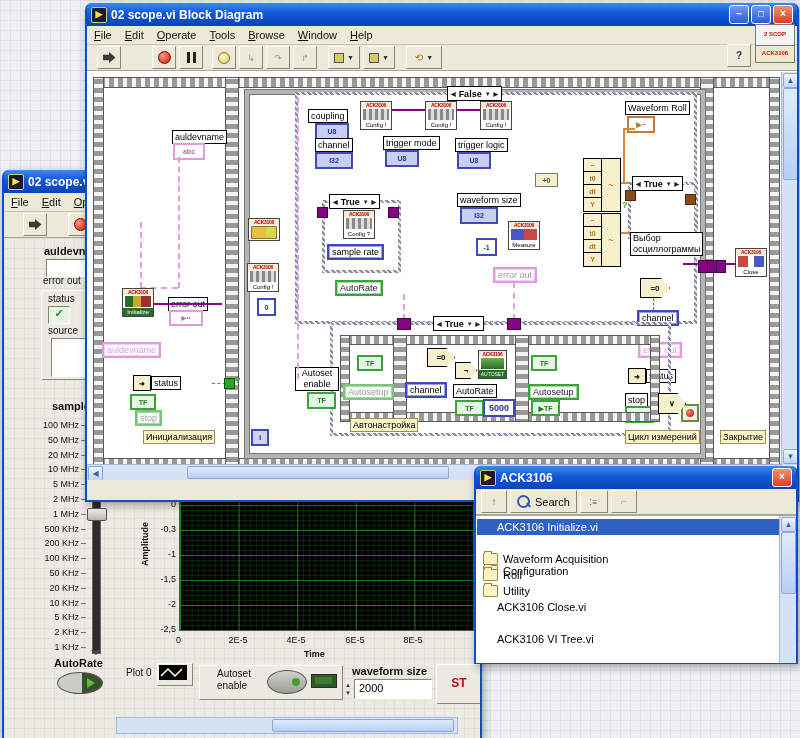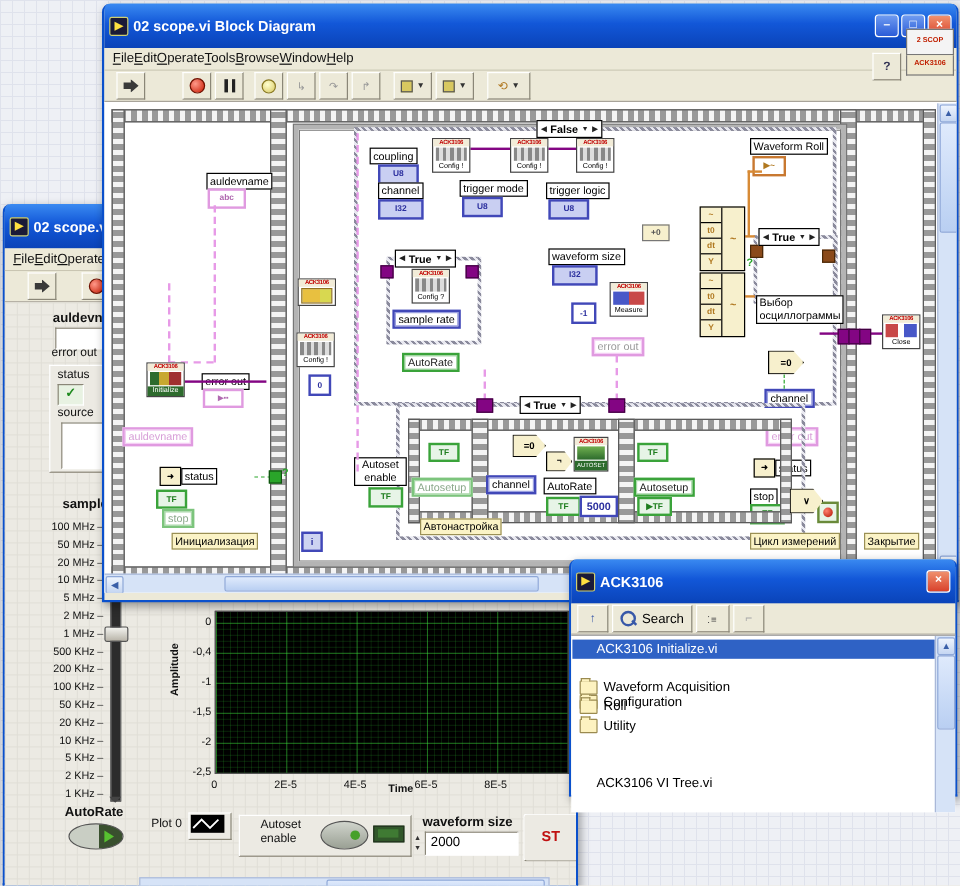--- a/index.html
+++ b/index.html
@@ -5,33 +5,33 @@
   html,body{margin:0;padding:0;}
   body{width:800px;height:738px;overflow:hidden;position:relative;
        font-family:"Liberation Sans",sans-serif;
        background-color:#eef0f5;
        background-image:linear-gradient(#dfe2ec 1px,transparent 1px),linear-gradient(90deg,#dfe2ec 1px,transparent 1px);
        background-size:10px 10px;}
   .abs{position:absolute;}
   
   .win{position:absolute;background:#ece9d8;border:2px solid #0a50cc;border-top:0;
        border-radius:7px 7px 0 0;box-shadow:2px 3px 8px rgba(0,0,0,.35);}
-  .tbar{height:37px;background:linear-gradient(#3a8af1,#1257d8 45%,#0a43b8);
+  .tbar{height:23px;background:linear-gradient(#3a8af1,#1257d8 45%,#0a43b8);
         border-radius:5px 5px 0 0;display:flex;align-items:center;gap:4px;padding:0 4px;
         color:#fff;font-weight:bold;font-size:12px;white-space:nowrap;}
   .lvicon{width:14px;height:14px;background:#1a1a38;border:1px solid #cfcf70;border-radius:2px;
           color:#ffe040;font-size:9px;line-height:13px;text-align:center;flex:0 0 auto;}
   .lvicon::before{content:"▶";}
   .tbtns{margin-left:auto;display:flex;gap:2px;}
   .tbtn{width:18px;height:17px;border-radius:3px;border:1px solid #fff;
         background:linear-gradient(#6f9bf0,#2a5cd8);color:#fff;font-size:10px;line-height:15px;
         text-align:center;font-weight:bold;}
   .tbtn.close{background:linear-gradient(#f0926f,#d8402a);}
   .menubar{height:18px;background:#ece9d8;border-bottom:1px solid #c9c5b2;display:flex;
-           align-items:center;padding:0 7px;font-size:11px;color:#111;}
+           gap:13px;align-items:center;padding:0 7px;font-size:11px;color:#111;}
   .menubar span{display:inline-block;}
   .menubar span::first-letter{text-decoration:underline;}
   .toolbar{height:25px;background:#ece9d8;border-bottom:1px solid #a8a49a;display:flex;
            align-items:center;gap:3px;padding:0 5px;}
   .tb{height:21px;min-width:22px;background:#ece9d8;border:1px solid;border-color:#fff #8a8677 #8a8677 #fff;
       display:flex;align-items:center;justify-content:center;font-size:10px;}
   .runarr{width:13px;height:11px;background:#3a3a3a;
           clip-path:polygon(0 25%,50% 25%,50% 0,100% 50%,50% 100%,50% 75%,0 75%);}
   .abortdot{width:11px;height:11px;border-radius:50%;background:radial-gradient(circle at 35% 35%,#ff9a8a,#c81800);border:1px solid #701000;}
   .pausebars{width:9px;height:11px;background:linear-gradient(90deg,#222 0 3px,transparent 3px 6px,#222 6px 9px);}
@@ -186,32 +186,32 @@
     <div class="tickrow" style="left:28px;top:404px;">1 KHz</div>
     <div class="abs" style="left:83px;top:270px;width:18px;height:11px;background:linear-gradient(#f2f2ee,#b8b4a8);border:1px solid #555;border-radius:2px;"></div>
     <div class="abs" style="left:87px;top:412px;width:0;height:0;border:5px solid transparent;border-top-color:#444;"></div>
     <div class="blbl" style="left:50px;top:419px;">AutoRate</div>
     <div class="abs" style="left:53px;top:434px;width:44px;height:20px;border-radius:50%;border:1px solid #555;background:linear-gradient(90deg,#c9cec4 55%,#39502e 55%);">
       <span class="abs" style="left:29px;top:5px;width:0;height:0;border:5px solid transparent;border-left:8px solid #57c030;"></span>
     </div>
 
     <div class="axis" style="left:136px;top:264px;width:14px;height:64px;writing-mode:vertical-rl;transform:rotate(180deg);font-weight:bold;">Amplitude</div>
     <div class="axis" style="left:148px;top:261px;width:24px;text-align:right;">0</div>
-    <div class="axis" style="left:148px;top:286px;width:24px;text-align:right;">-0,4</div>
+    <div class="axis" style="left:148px;top:286px;width:24px;text-align:right;">-0,3</div>
     <div class="axis" style="left:148px;top:311px;width:24px;text-align:right;">-1</div>
     <div class="axis" style="left:148px;top:336px;width:24px;text-align:right;">-1,5</div>
     <div class="axis" style="left:148px;top:361px;width:24px;text-align:right;">-2</div>
     <div class="axis" style="left:148px;top:386px;width:24px;text-align:right;">-2,5</div>
     <div class="graph" style="left:175px;top:257px;width:293px;height:134px;"></div>
     <div class="axis" style="left:172px;top:397px;">0</div>
     <div class="axis" style="left:214px;top:397px;width:40px;text-align:center;">2E-5</div>
     <div class="axis" style="left:272px;top:397px;width:40px;text-align:center;">4E-5</div>
     <div class="axis" style="left:331px;top:397px;width:40px;text-align:center;">6E-5</div>
     <div class="axis" style="left:389px;top:397px;width:40px;text-align:center;">8E-5</div>
-    <div class="axis" style="left:300px;top:400px;width:60px;text-align:center;font-weight:bold;">Time</div>
+    <div class="axis" style="left:300px;top:411px;width:60px;text-align:left;font-weight:bold;">Time</div>
 
     <div class="slbl" style="left:122px;top:429px;">Plot 0</div>
     <div class="raised" style="left:153px;top:425px;width:32px;height:19px;padding:1px;">
       <svg width="28" height="15" style="background:#000;display:block;">
           <polyline points="2,11 9,4 16,11 23,4" fill="none" stroke="#fff" stroke-width="1.5"></polyline>
         </svg>
     </div>
 
     <div class="raised" style="left:195px;top:427px;width:142px;height:33px;"></div>
     <div class="slbl" style="left:213px;top:430px;width:48px;white-space:normal;line-height:12px;">Autoset enable</div>
@@ -550,20 +550,23 @@
         <span class="txt">Waveform Acquisition</span>
       </div>
     <div class="prow" style="top:67px;">
         <span class="fold"></span>
         <span class="txt">Utility</span>
       </div>
     <div class="prow" style="top:51px;">
         <span class="fold"></span>
         <span class="txt">Roll</span>
       </div>
+    <div class="prow" style="top:83px;">
+        <span class="txt">ACK3106 Close.vi</span>
+      </div>
     <div class="prow" style="top:115px;">
         <span class="txt">ACK3106 VI Tree.vi</span>
       </div>
     <div class="scroll-v" style="right:0;top:0;bottom:0;width:16px;">
       <div class="sbtn" style="left:1px;top:1px;width:13px;height:13px;">▲</div>
       <div class="sthumb" style="left:1px;top:16px;width:13px;height:60px;"></div>
     </div>
   </div>
 </div>
 

